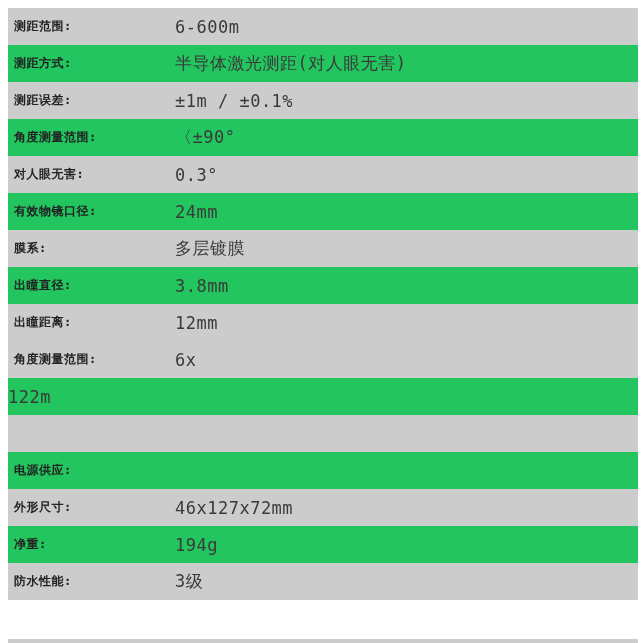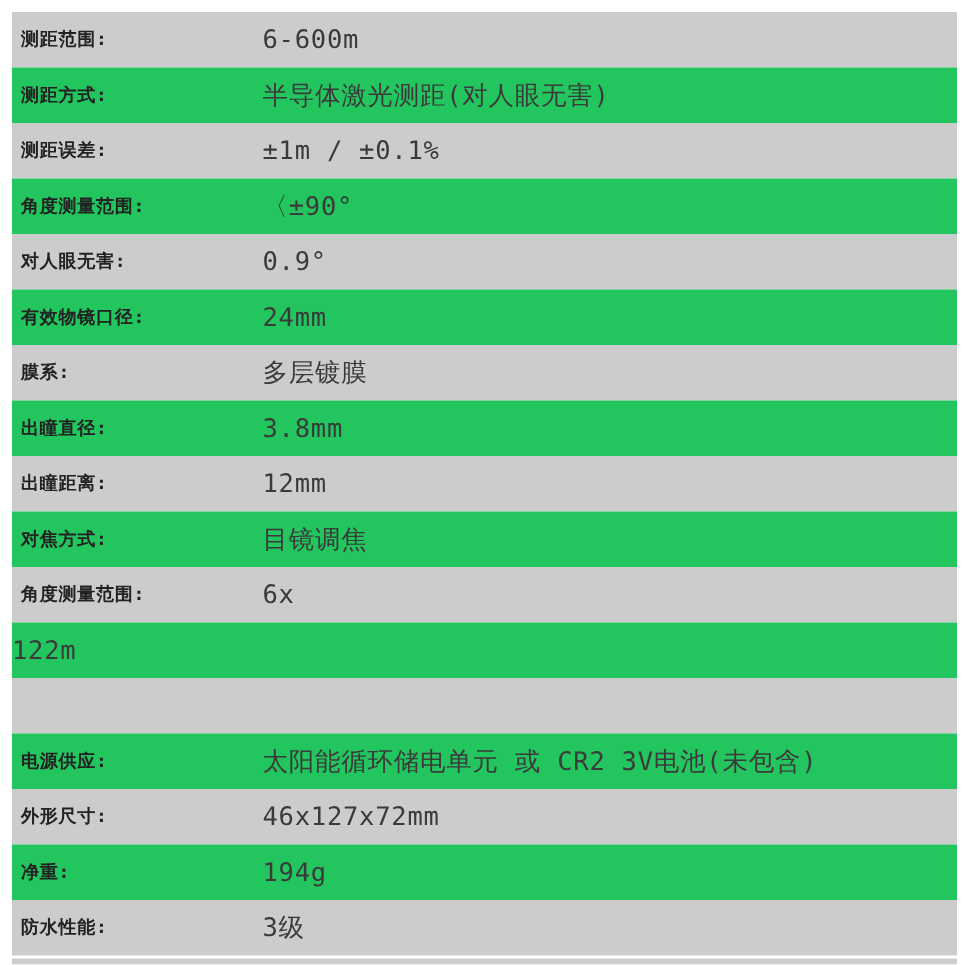--- a/index.html
+++ b/index.html
@@ -75,21 +75,21 @@
     <div class="value">±1m / ±0.1%</div>
   </div>
 
   <div class="row">
     <div class="label">角度测量范围:</div>
     <div class="value">〈±90°</div>
   </div>
 
   <div class="row alt">
     <div class="label">对人眼无害:</div>
-    <div class="value">0.9°</div>
+    <div class="value">0.3°</div>
   </div>
 
   <div class="row">
     <div class="label">有效物镜口径:</div>
     <div class="value">24mm</div>
   </div>
 
   <div class="row alt">
     <div class="label">膜系:</div>
     <div class="value">多层镀膜</div>
@@ -98,40 +98,35 @@
   <div class="row">
     <div class="label">出瞳直径:</div>
     <div class="value">3.8mm</div>
   </div>
 
   <div class="row alt">
     <div class="label">出瞳距离:</div>
     <div class="value">12mm</div>
   </div>
 
-  <div class="row">
-    <div class="label">对焦方式:</div>
-    <div class="value">目镜调焦</div>
-  </div>
 
   <div class="row alt">
     <div class="label">角度测量范围:</div>
     <div class="value">6x</div>
   </div>
 
   <div class="row">
     <div class="value">122m</div>
   </div>
 
   <div class="row alt">
   </div>
 
   <div class="row">
     <div class="label">电源供应:</div>
-    <div class="value">太阳能循环储电单元 或 CR2 3V电池(未包含)</div>
   </div>
 
   <div class="row alt">
     <div class="label">外形尺寸:</div>
     <div class="value">46x127x72mm</div>
   </div>
 
   <div class="row">
     <div class="label">净重:</div>
     <div class="value">194g</div>

